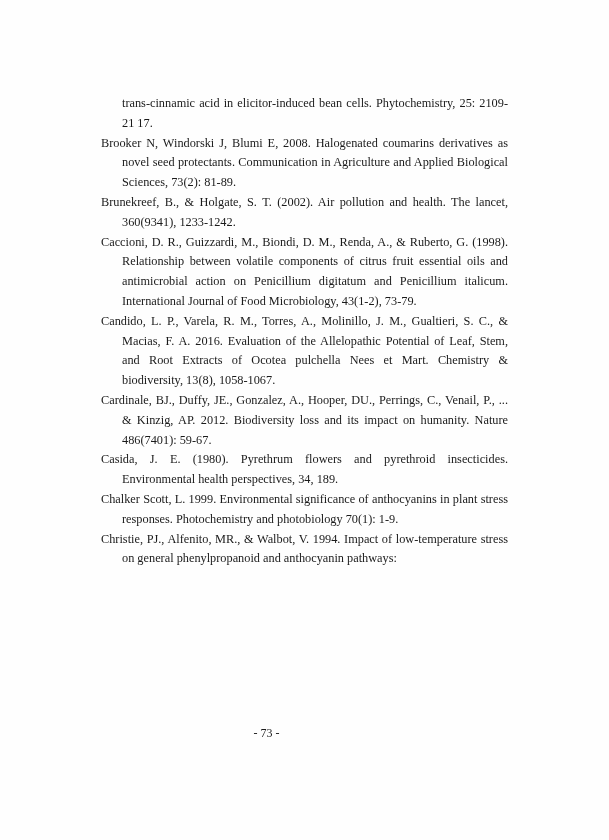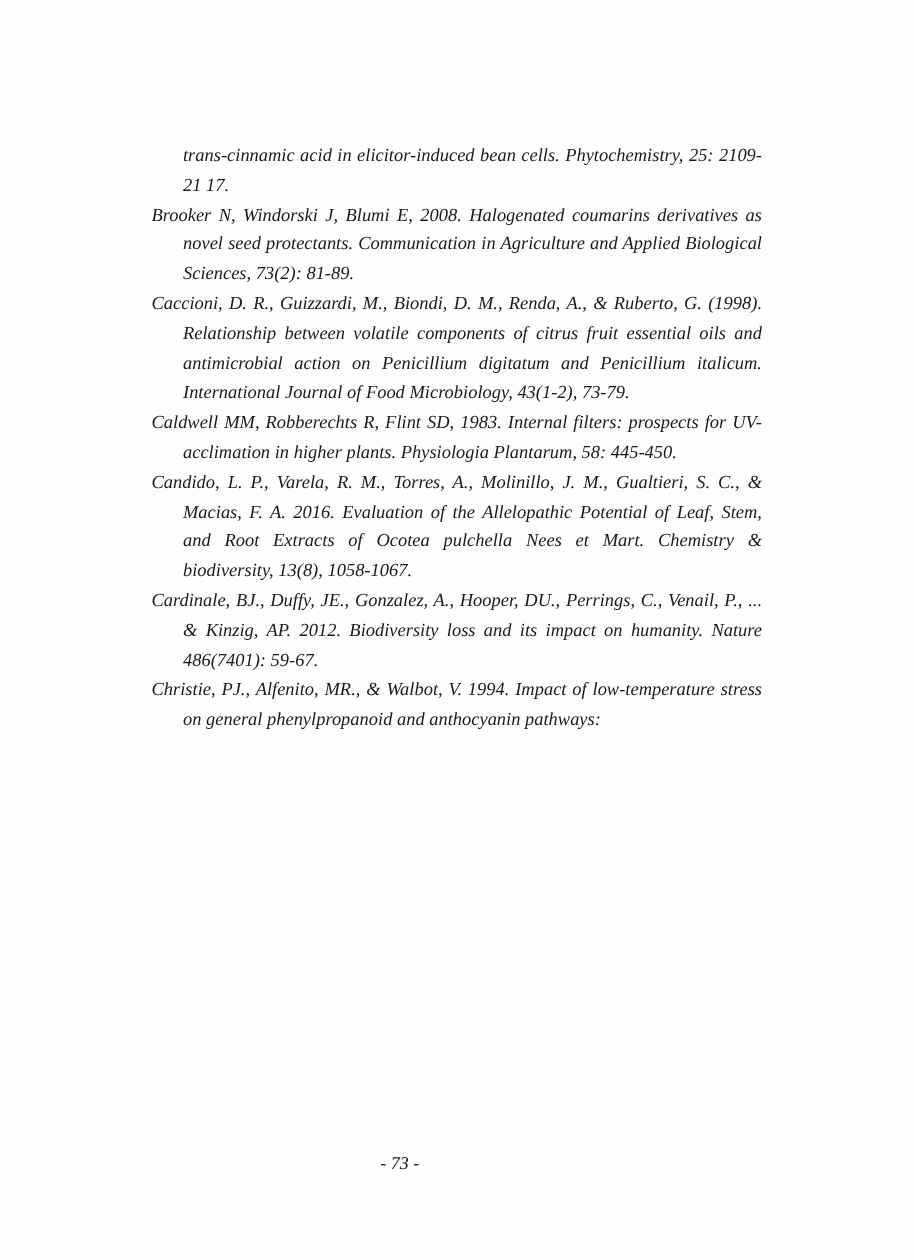--- a/index.html
+++ b/index.html
@@ -1,45 +1,46 @@
 <!DOCTYPE html>
 <html><head>
 <meta charset="utf-8">
 <style>
   html, body { margin: 0; padding: 0; background: #ffffff; }
   body { width: 609px; height: 840px; position: relative; overflow: hidden; }
   .page {
     position: absolute; left: 0; top: 0; width: 609px; height: 840px;
     background: #fefefe;
-    font-style: italic;
   }
   .refs {
     position: absolute; left: 101px; top: 94px; width: 407px;
     font-family: "Liberation Serif", "DejaVu Serif", serif;
     font-size: 12.3px; line-height: 19.8px; color: #1a1a1a;
   }
   .ref {
     margin: 0; padding-left: 21px; text-indent: -21px;
     text-align: justify; text-align-last: left;
   }
   .ref.cont { padding-left: 21px; text-indent: 0; }
   .pagenum {
-    position: absolute; left: 0; width: 533px; top: 768px;
+    position: absolute; left: 0; width: 533px; top: 726px;
     text-align: center;
     font-family: "Liberation Serif", "DejaVu Serif", serif;
     font-size: 12px; color: #1a1a1a;
   }
 </style>
 </head>
 <body>
 
 <div class="page">
   <div class="refs">
     <p class="ref cont">trans-cinnamic acid in elicitor-induced bean cells. Phytochemistry, 25: 2109-21 17.</p>
     <p class="ref">Brooker N, Windorski J, Blumi E, 2008. Halogenated coumarins derivatives as novel seed protectants. Communication in Agriculture and Applied Biological Sciences, 73(2): 81-89.</p>
+    <p class="ref">Brunekreef, B., &amp; Holgate, S. T. (2002). Air pollution and health. The lancet, 360(9341), 1233-1242.</p>
     <p class="ref">Caccioni, D. R., Guizzardi, M., Biondi, D. M., Renda, A., &amp; Ruberto, G. (1998). Relationship between volatile components of citrus fruit essential oils and antimicrobial action on Penicillium digitatum and Penicillium italicum. International Journal of Food Microbiology, 43(1-2), 73-79.</p>
-    <p class="ref">Caldwell MM, Robberechts R, Flint SD, 1983. Internal filters: prospects for UV-acclimation in higher plants. Physiologia Plantarum, 58: 445-450.</p>
     <p class="ref">Candido, L. P., Varela, R. M., Torres, A., Molinillo, J. M., Gualtieri, S. C., &amp; Macias, F. A. 2016. Evaluation of the Allelopathic Potential of Leaf, Stem, and Root Extracts of Ocotea pulchella Nees et Mart. Chemistry &amp; biodiversity, 13(8), 1058-1067.</p>
     <p class="ref">Cardinale, BJ., Duffy, JE., Gonzalez, A., Hooper, DU., Perrings, C., Venail, P., ... &amp; Kinzig, AP. 2012. Biodiversity loss and its impact on humanity. Nature 486(7401): 59-67.</p>
+    <p class="ref">Casida, J. E. (1980). Pyrethrum flowers and pyrethroid insecticides. Environmental health perspectives, 34, 189.</p>
+    <p class="ref">Chalker  Scott, L. 1999. Environmental significance of anthocyanins in plant stress responses. Photochemistry and photobiology 70(1): 1-9.</p>
     <p class="ref">Christie, PJ., Alfenito, MR., &amp; Walbot, V. 1994. Impact of low-temperature stress on general phenylpropanoid and anthocyanin pathways:</p>
   </div>
   <div class="pagenum">- 73 -</div>
 </div>
 
 </body></html>

